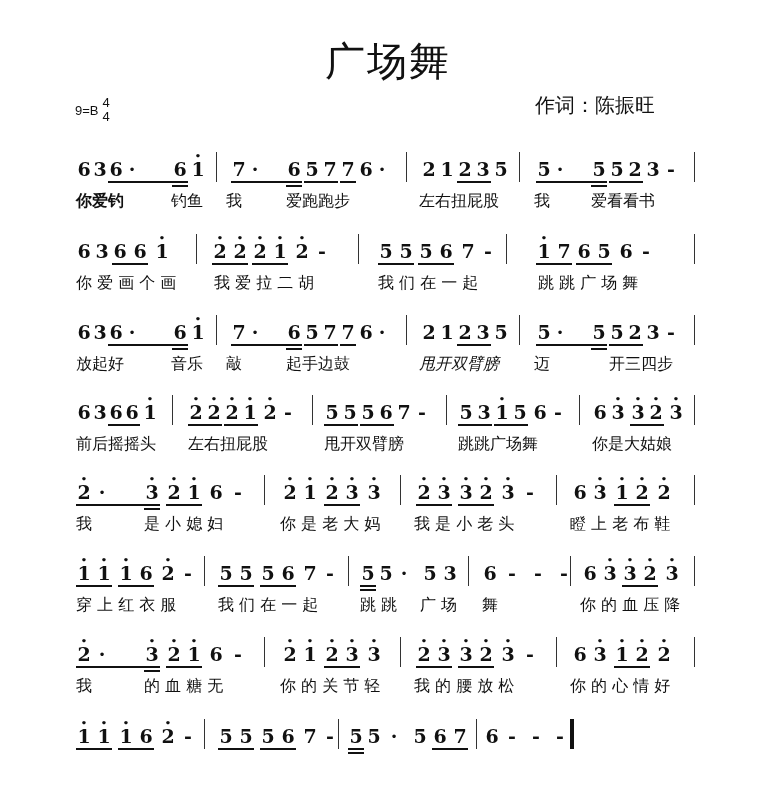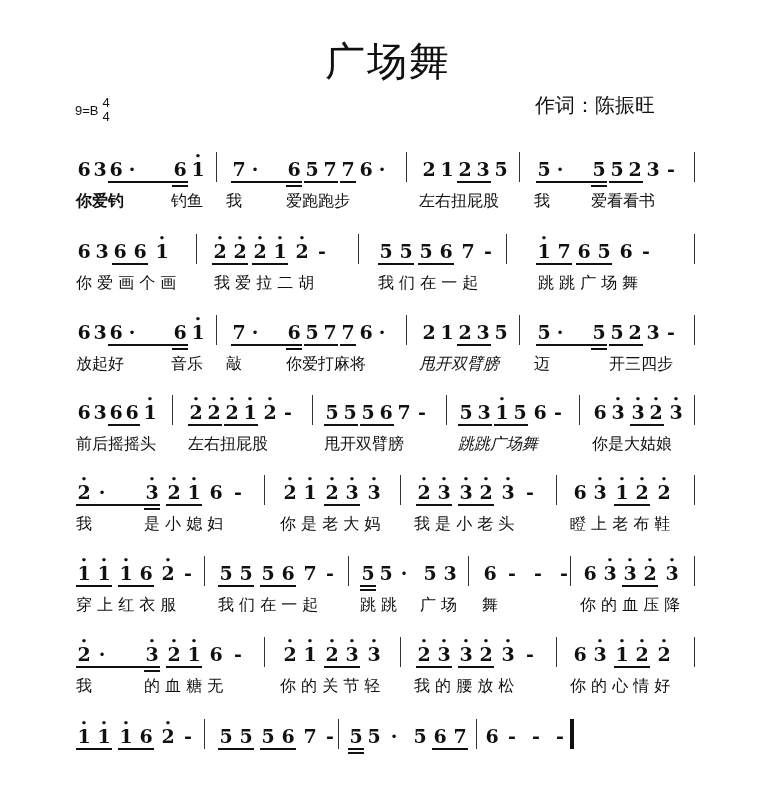--- a/index.html
+++ b/index.html
@@ -173,21 +173,21 @@
         <div class="ul" style="left: 515px; width: 16px; top: 35px;"></div>
         <div class="bar" style="left: 140px;"></div>
         <div class="bar" style="left: 330px;"></div>
         <div class="bar" style="left: 443px;"></div>
         <div class="bar" style="left: 618px;"></div>
       </div>
       <div class="lyrics">
         <span class="lyr" style="left: 0px;">放起好</span>
         <span class="lyr" style="left: 95px;">音乐</span>
         <span class="lyr" style="left: 150px;">敲</span>
-        <span class="lyr" style="left: 210px;">你爱打麻将</span>
+        <span class="lyr" style="left: 210px;">起手边鼓</span>
         <span class="lyr" style="left: 343px; font-style: italic;">甩开双臂膀</span>
         <span class="lyr" style="left: 458px;">迈</span>
         <span class="lyr" style="left: 515px; margin-left: 18px;">开三四步</span>
       </div>
     </div>
     <div class="row" style="top: 393px;">
       <div class="notes">
         <span class="n" style="left: 0px;"><span>6</span></span>
         <span class="n" style="left: 16px;"><span>3</span></span>
         <span class="n" style="left: 32px;"><span>6</span></span>
@@ -227,21 +227,21 @@
         <div class="bar" style="left: 96px;"></div>
         <div class="bar" style="left: 236px;"></div>
         <div class="bar" style="left: 370px;"></div>
         <div class="bar" style="left: 503px;"></div>
         <div class="bar" style="left: 618px;"></div>
       </div>
       <div class="lyrics">
         <span class="lyr" style="left: 0px;">前后摇摇头</span>
         <span class="lyr" style="left: 112px;">左右扭屁股</span>
         <span class="lyr" style="left: 248px;">甩开双臂膀</span>
-        <span class="lyr" style="left: 382px; font-style: italic;">跳跳广场舞</span>
+        <span class="lyr" style="left: 382px;">跳跳广场舞</span>
         <span class="lyr" style="left: 516px;">你是大姑娘</span>
       </div>
     </div>
     <div class="row" style="top: 473px;">
       <div class="notes">
         <span class="n" style="left: 0px;"><span>2</span><span class="hi">•</span></span>
         <span class="n" style="left: 18px;"><span>·</span></span>
         <span class="n" style="left: 68px;"><span>3</span><span class="hi">•</span></span>
         <span class="n" style="left: 90px;"><span>2</span><span class="hi">•</span></span>
         <span class="n" style="left: 110px;"><span>1</span><span class="hi">•</span></span>

